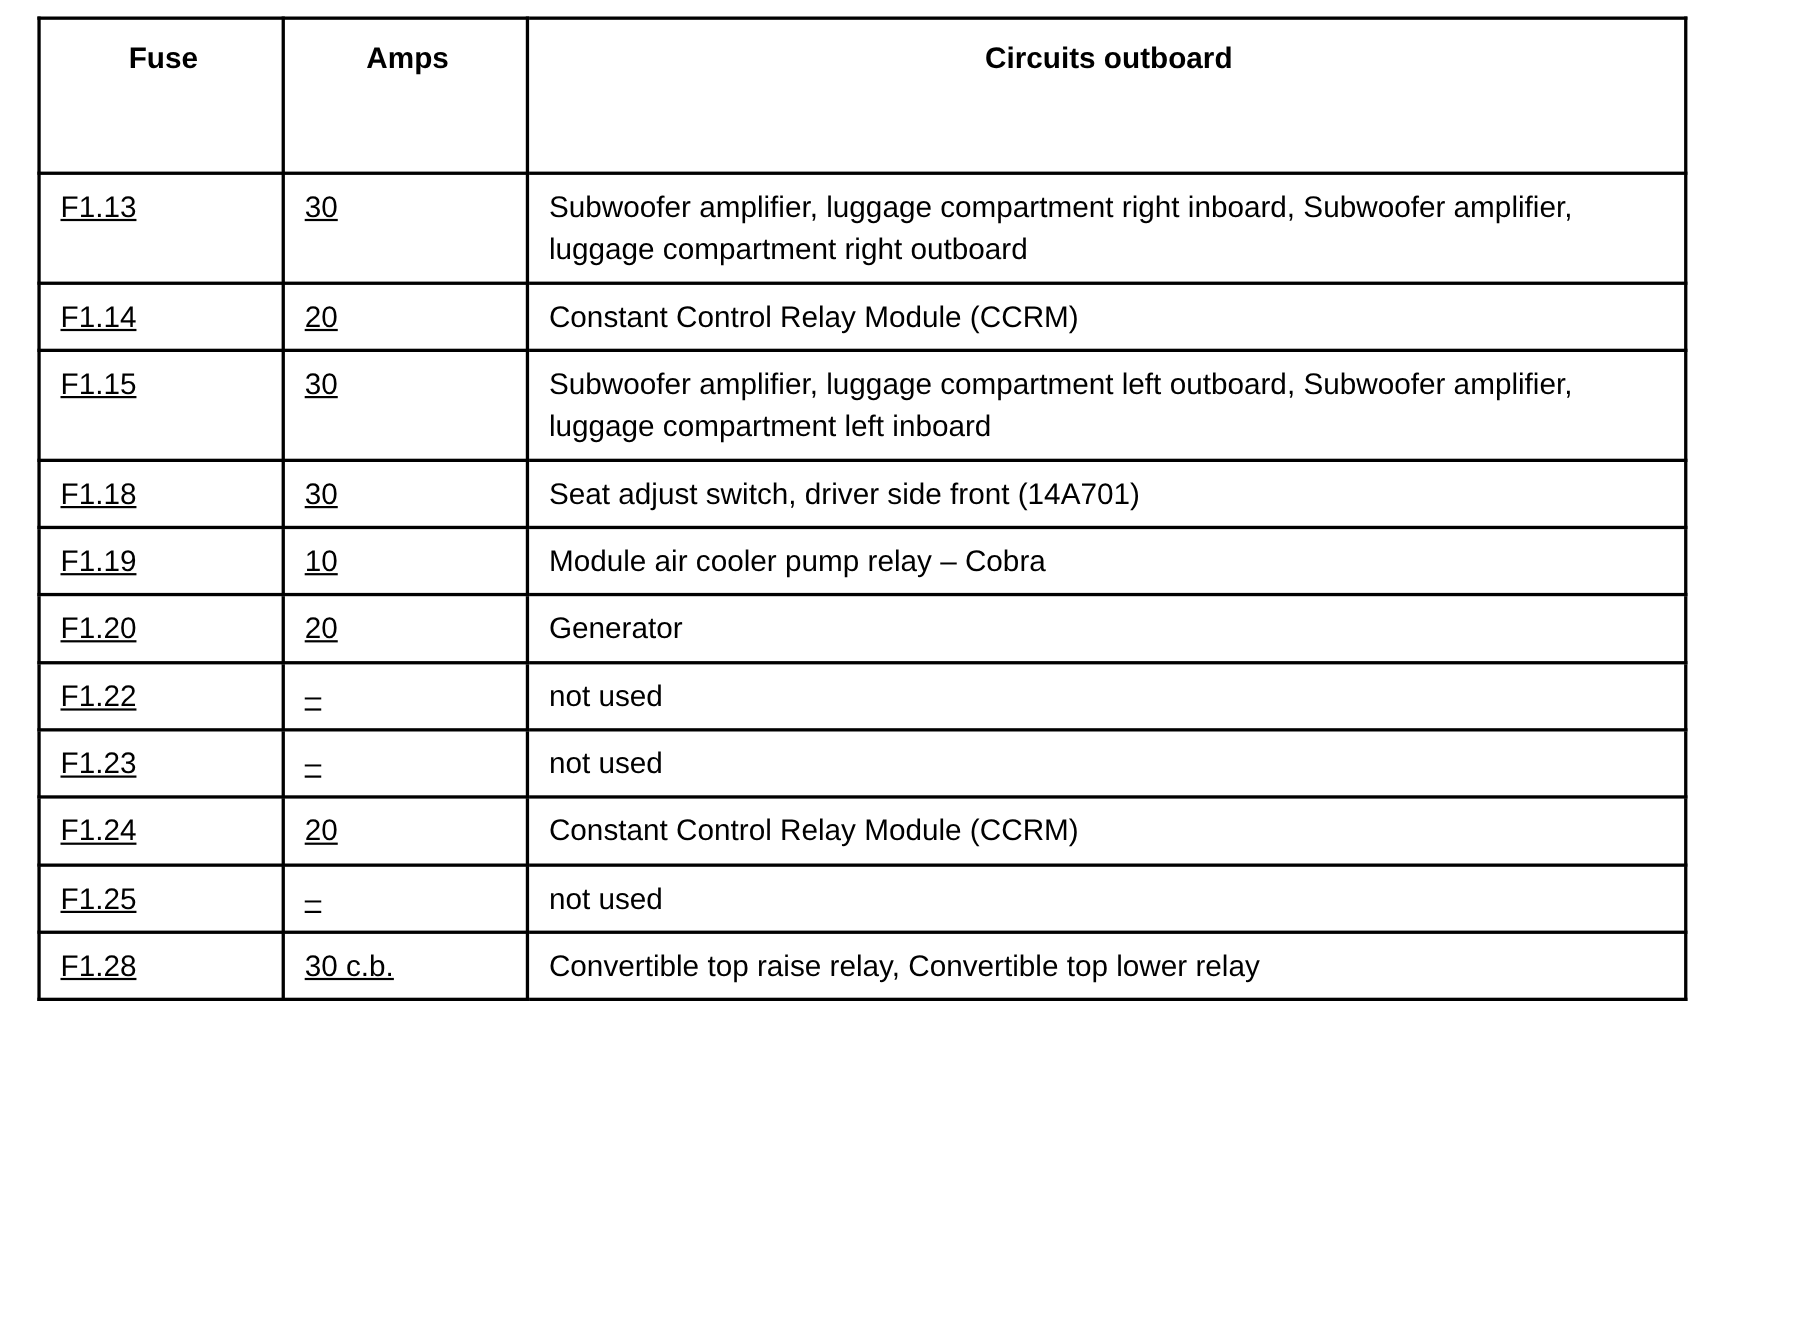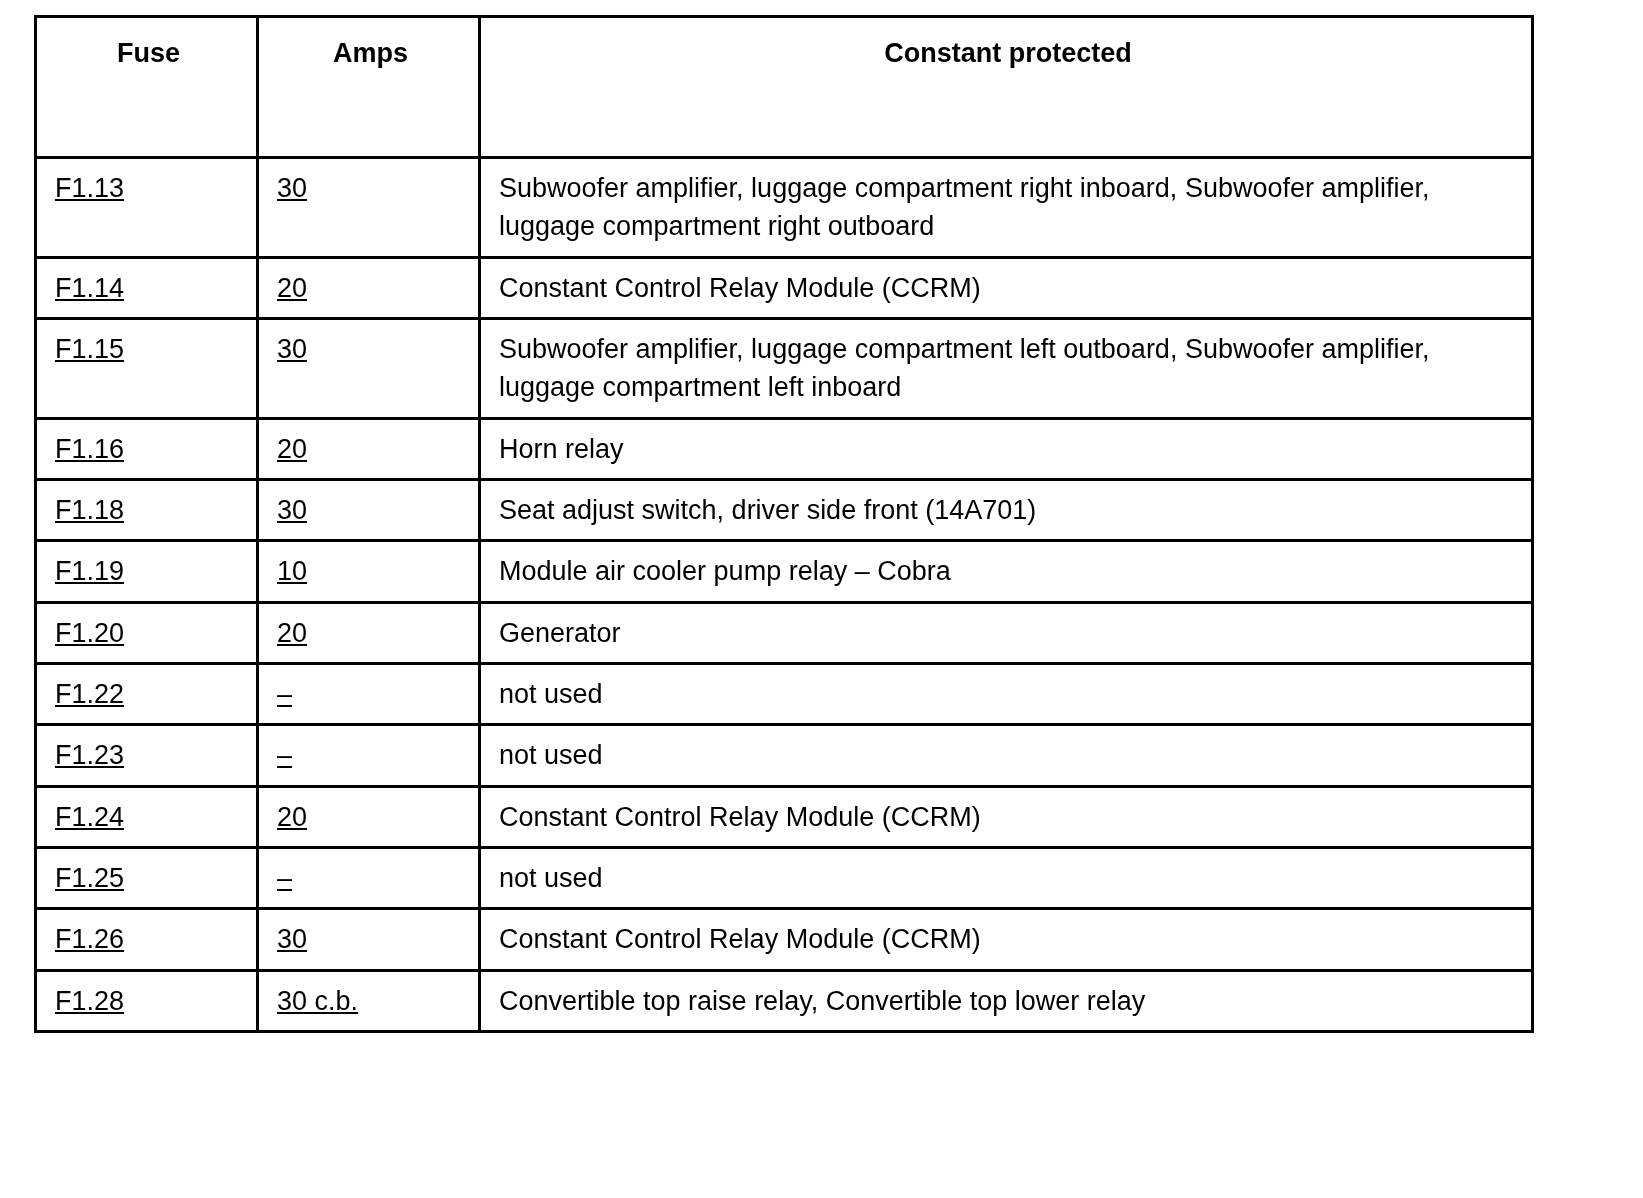--- a/index.html
+++ b/index.html
@@ -64,43 +64,38 @@
   <table class="fuse-table">
     <colgroup>
       <col class="col-fuse">
       <col class="col-amps">
       <col class="col-circuits">
     </colgroup>
     <thead>
       <tr>
         <th>Fuse</th>
         <th>Amps</th>
-        <th>Constant protected</th>
+        <th>Circuits outboard</th>
       </tr>
     </thead>
     <tbody>
       <tr>
         <td class="cell-fuse">F1.13</td>
         <td class="cell-amps">30</td>
         <td class="cell-circuits two-line">Subwoofer amplifier, luggage compartment right inboard, Subwoofer amplifier, luggage compartment right outboard</td>
       </tr>
       <tr>
         <td class="cell-fuse">F1.14</td>
         <td class="cell-amps">20</td>
         <td class="cell-circuits">Constant Control Relay Module (CCRM)</td>
       </tr>
       <tr>
         <td class="cell-fuse">F1.15</td>
         <td class="cell-amps">30</td>
         <td class="cell-circuits two-line">Subwoofer amplifier, luggage compartment left outboard, Subwoofer amplifier, luggage compartment left inboard</td>
-      </tr>
-      <tr>
-        <td class="cell-fuse">F1.16</td>
-        <td class="cell-amps">20</td>
-        <td class="cell-circuits">Horn relay</td>
       </tr>
       <tr>
         <td class="cell-fuse">F1.18</td>
         <td class="cell-amps">30</td>
         <td class="cell-circuits">Seat adjust switch, driver side front (14A701)</td>
       </tr>
       <tr>
         <td class="cell-fuse">F1.19</td>
         <td class="cell-amps">10</td>
         <td class="cell-circuits">Module air cooler pump relay – Cobra</td>
@@ -124,24 +119,19 @@
         <td class="cell-fuse">F1.24</td>
         <td class="cell-amps">20</td>
         <td class="cell-circuits">Constant Control Relay Module (CCRM)</td>
       </tr>
       <tr>
         <td class="cell-fuse">F1.25</td>
         <td class="cell-amps">–</td>
         <td class="cell-circuits">not used</td>
       </tr>
       <tr>
-        <td class="cell-fuse">F1.26</td>
-        <td class="cell-amps">30</td>
-        <td class="cell-circuits">Constant Control Relay Module (CCRM)</td>
-      </tr>
-      <tr>
         <td class="cell-fuse">F1.28</td>
         <td class="cell-amps">30 c.b.</td>
         <td class="cell-circuits">Convertible top raise relay, Convertible top lower relay</td>
       </tr>
     </tbody>
   </table>
 </div>
 
 </body></html>

